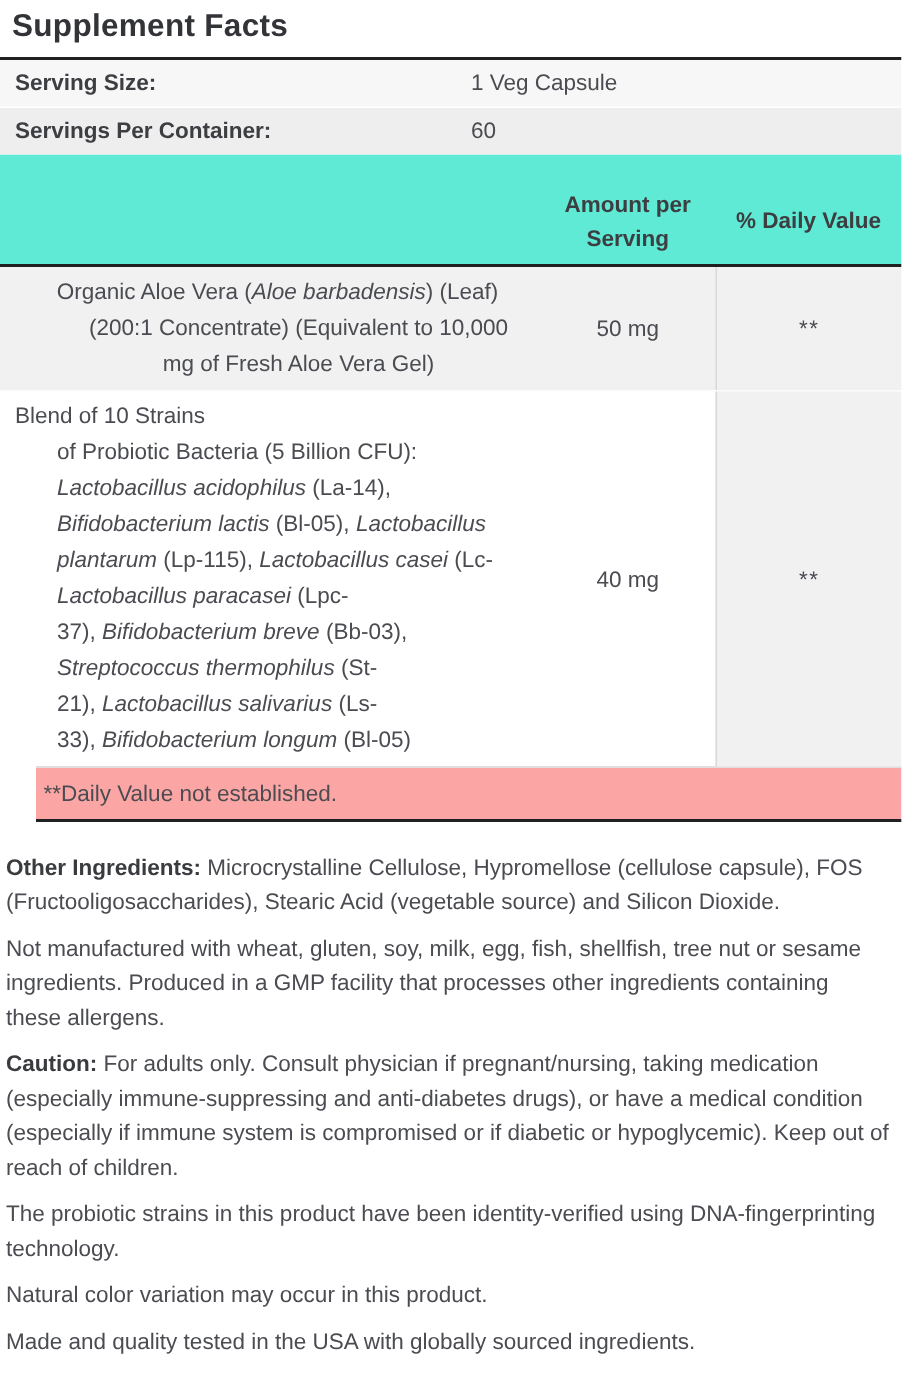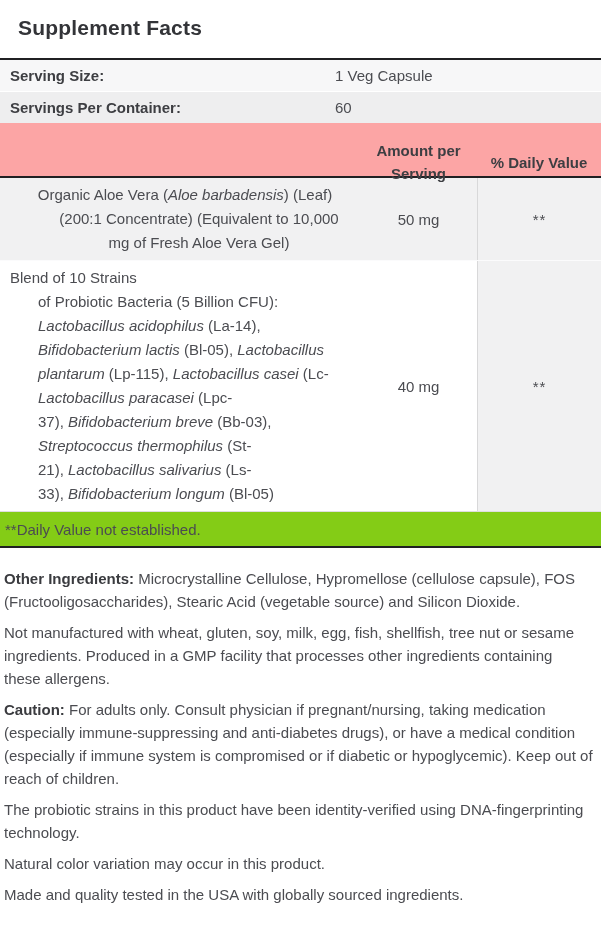--- a/index.html
+++ b/index.html
@@ -14,46 +14,46 @@
     font-family: "Liberation Sans", sans-serif;
     font-size: 15px;
     color: #4b4c51;
   }
   .page { width: 601px; }
 
   .title {
     font-size: 21px;
     font-weight: 700;
     color: #333438;
-    margin: 10px;
+    margin: 0;
     padding: 6px 0 8px 8px;
     letter-spacing: 0.2px;
   }
   .rule-thick { height: 2px; background: #202023; }
 
   .serving-row {
     position: relative;
     height: 31px;
     display: flex;
     align-items: center;
   }
   .serving-row.sr1 { background: #f7f7f8; border-bottom: 1px solid #ffffff; }
   .serving-row.sr2 { background: #eeeeef; }
   .serving-row .slabel { font-weight: 700; color: #3d3e42; padding-left: 10px; }
-  .serving-row .svalue { position: absolute; left: 335px; color: #4b4c51; }
+  .serving-row .svalue { position: absolute; left: 314px; color: #4b4c51; }
 
   .header-row {
     display: grid;
     grid-template-columns: 360px 117px 124px;
-    height: 55px;
+    height: 75px;
     box-sizing: border-box;
     padding-top: 16px;
     align-items: center;
     border-bottom: 2px solid #202023;
-    background: #fca5a5;
+    background: #5eead4;
   }
   .h-amount {
     width: 96px;
     margin: 0 auto;
     text-align: center;
     font-weight: 700;
     color: #3d3e42;
     line-height: 23px;
   }
   .h-dv { text-align: center; font-weight: 700; color: #3d3e42; }
@@ -78,21 +78,22 @@
     letter-spacing: 1px;
   }
 
   .footnote-row {
     height: 34px;
     display: flex;
     align-items: center;
     padding-left: 5px;
     border-top: 1px solid #dededf;
     border-bottom: 2px solid #202023;
-    background: #84cc16;
+    background: #fca5a5;
+    margin-left: 24px;
   }
 
   .paragraphs { padding: 19px 8px 0 4px; }
   .paragraphs p { margin: 0 0 8px 0; line-height: 23px; }
   .paragraphs .plabel { font-weight: 700; color: #3a3b3f; }
 </style>
 </head>
 <body>
 
 <div class="page">

